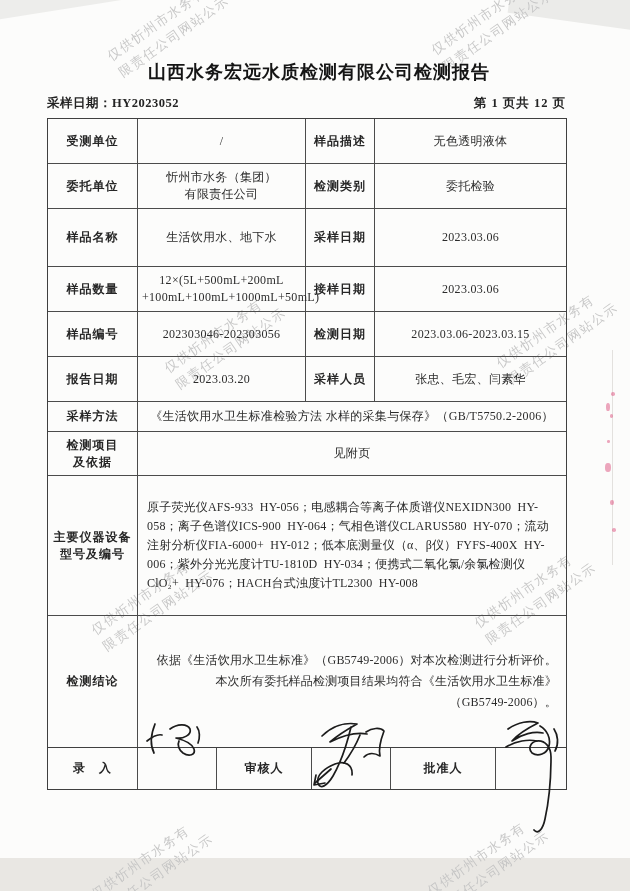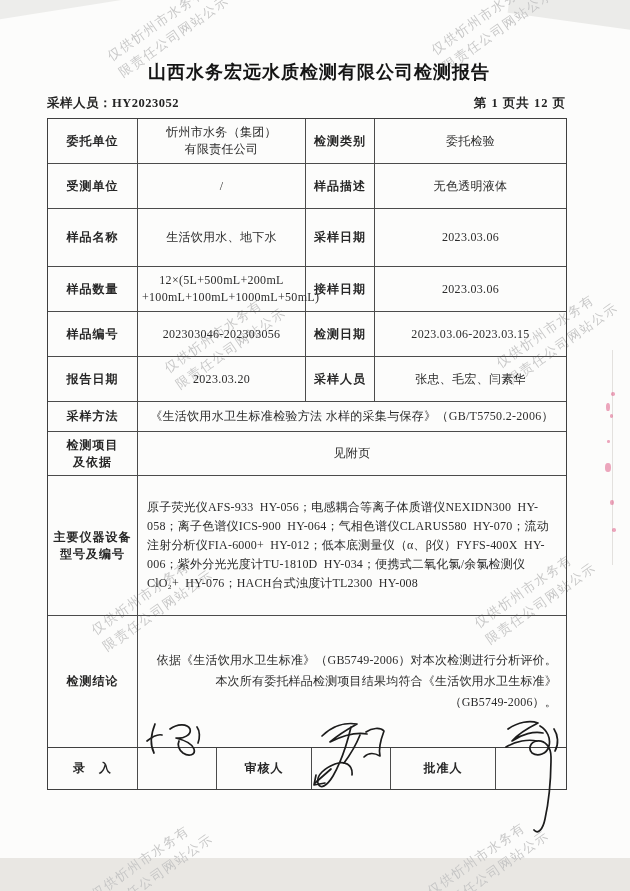--- a/index.html
+++ b/index.html
@@ -103,45 +103,45 @@
       <div>仅供忻州市水务有</div>
       <div>限责任公司网站公示</div>
     </div>
   <div class="wm" style="left:488px;top:863px;">
       <div>仅供忻州市水务有</div>
       <div>限责任公司网站公示</div>
     </div>
 
   <div class="title">山西水务宏远水质检测有限公司检测报告</div>
   <div class="report-line">
-    <span class="left"><span>采样人员：</span><span>HY2023052</span></span>
+    <span class="left"><span>采样日期：</span><span>HY2023052</span></span>
     <span class="right">第 1 页共 12 页</span>
   </div>
 
   <div class="tblwrap">
     <table class="outer">
       <colgroup>
           <col style="width:90px">
           <col style="width:168px">
           <col style="width:69px">
           <col style="width:192px">
         </colgroup>
       <tbody>
           <tr style="height:45px">
+        <td class="lab">受测单位</td>
+        <td class="val">/</td>
+        <td class="lab">样品描述</td>
+        <td class="val">无色透明液体</td>
+      </tr>
+      <tr style="height:45px">
         <td class="lab">委托单位</td>
         <td class="val">忻州市水务（集团）
 有限责任公司</td>
         <td class="lab">检测类别</td>
         <td class="val">委托检验</td>
-      </tr>
-      <tr style="height:45px">
-        <td class="lab">受测单位</td>
-        <td class="val">/</td>
-        <td class="lab">样品描述</td>
-        <td class="val">无色透明液体</td>
       </tr>
       <tr style="height:58px">
         <td class="lab">样品名称</td>
         <td class="val">生活饮用水、地下水</td>
         <td class="lab">采样日期</td>
         <td class="val">2023.03.06</td>
       </tr>
       <tr style="height:45px">
         <td class="lab">样品数量</td>
         <td class="val">12×(5L+500mL+200mL

